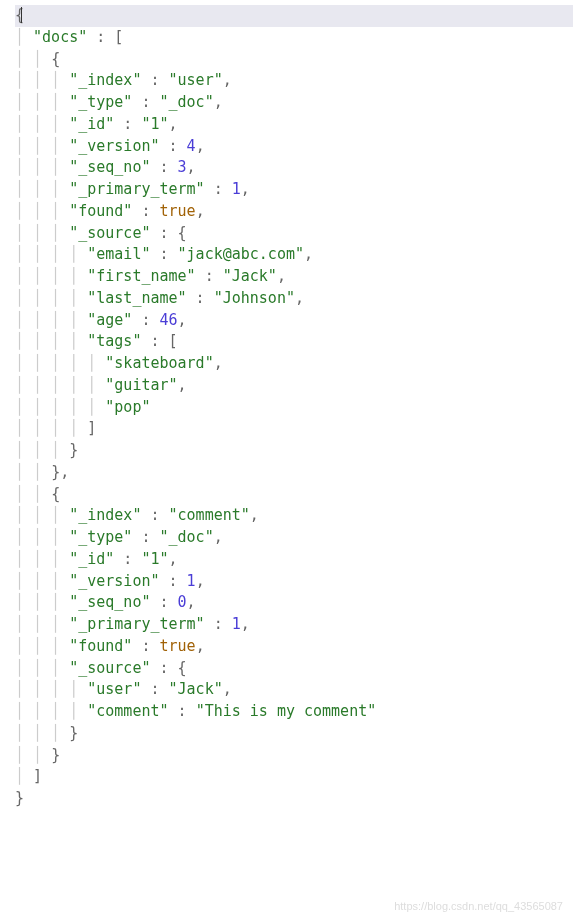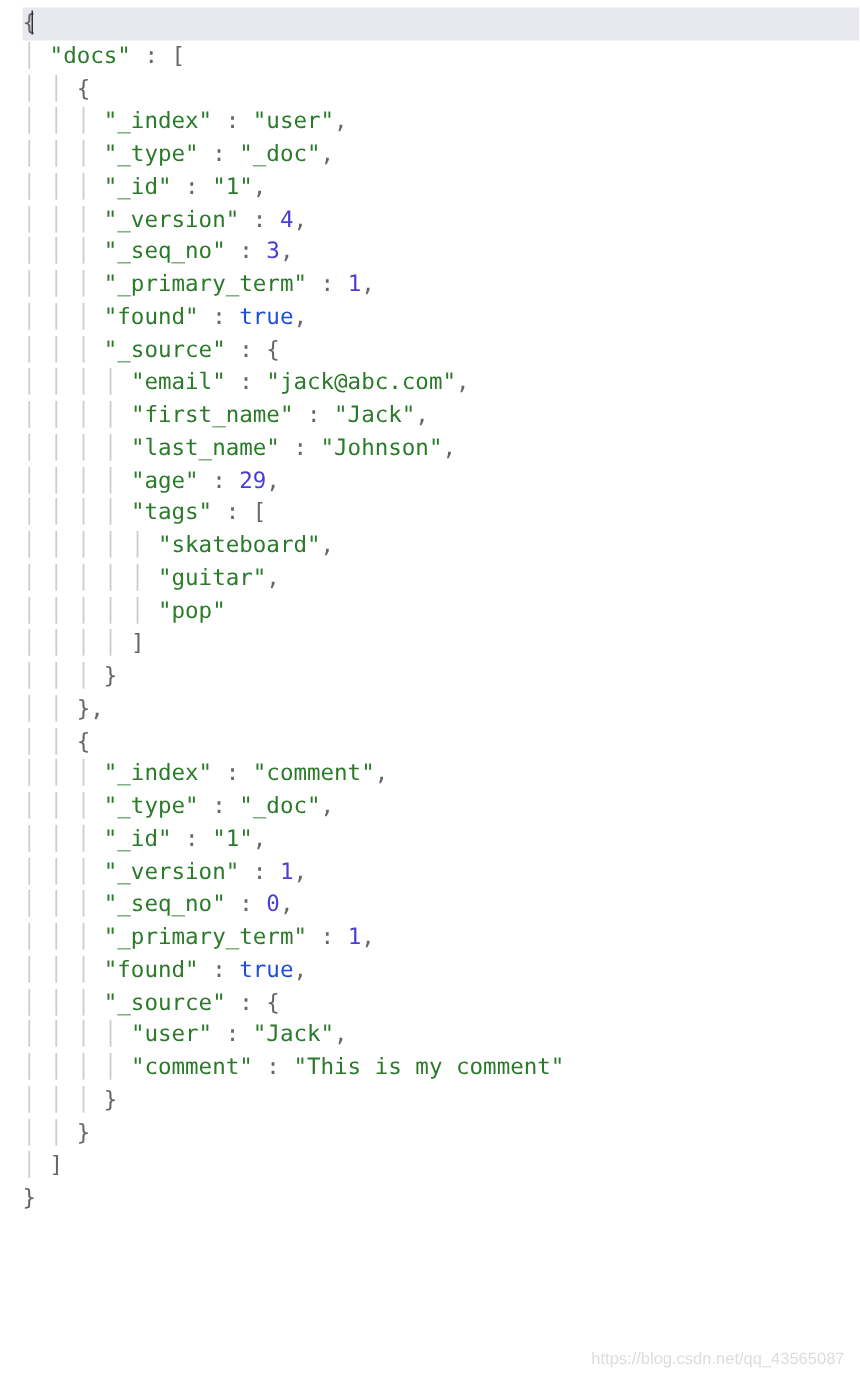--- a/index.html
+++ b/index.html
@@ -22,21 +22,21 @@
       position: absolute;
       left: 6px;
       top: 2px;
       width: 1px;
       height: 16px;
       background: #333;
     }
     .c-key    { color: #2a7a2a; } 
     .c-str    { color: #2a7a2a; } 
     .c-num    { color: #4a3dd6; } 
-    .c-bool   { color: #1d4ed8; } 
+    .c-bool   { color: #a16207; } 
     .c-punct  { color: #666666; } 
     .c-brace  { color: #666666; }
     .guide {
       color: #cccccc;
       user-select: none;
     }
     .watermark {
       position: absolute;
       right: 10px;
       bottom: 4px;
@@ -57,21 +57,21 @@
     <div class="line"><span class="guide">│ │ │ </span><span class="c-key">"_type"</span><span class="c-punct"> : </span><span class="c-str">"_doc"</span><span class="c-punct">,</span></div>
     <div class="line"><span class="guide">│ │ │ </span><span class="c-key">"_id"</span><span class="c-punct"> : </span><span class="c-str">"1"</span><span class="c-punct">,</span></div>
     <div class="line"><span class="guide">│ │ │ </span><span class="c-key">"_version"</span><span class="c-punct"> : </span><span class="c-num">4</span><span class="c-punct">,</span></div>
     <div class="line"><span class="guide">│ │ │ </span><span class="c-key">"_seq_no"</span><span class="c-punct"> : </span><span class="c-num">3</span><span class="c-punct">,</span></div>
     <div class="line"><span class="guide">│ │ │ </span><span class="c-key">"_primary_term"</span><span class="c-punct"> : </span><span class="c-num">1</span><span class="c-punct">,</span></div>
     <div class="line"><span class="guide">│ │ │ </span><span class="c-key">"found"</span><span class="c-punct"> : </span><span class="c-bool">true</span><span class="c-punct">,</span></div>
     <div class="line"><span class="guide">│ │ │ </span><span class="c-key">"_source"</span><span class="c-punct"> : </span><span class="c-brace">{</span></div>
     <div class="line"><span class="guide">│ │ │ │ </span><span class="c-key">"email"</span><span class="c-punct"> : </span><span class="c-str">"jack@abc.com"</span><span class="c-punct">,</span></div>
     <div class="line"><span class="guide">│ │ │ │ </span><span class="c-key">"first_name"</span><span class="c-punct"> : </span><span class="c-str">"Jack"</span><span class="c-punct">,</span></div>
     <div class="line"><span class="guide">│ │ │ │ </span><span class="c-key">"last_name"</span><span class="c-punct"> : </span><span class="c-str">"Johnson"</span><span class="c-punct">,</span></div>
-    <div class="line"><span class="guide">│ │ │ │ </span><span class="c-key">"age"</span><span class="c-punct"> : </span><span class="c-num">29</span><span class="c-punct">,</span></div>
+    <div class="line"><span class="guide">│ │ │ │ </span><span class="c-key">"age"</span><span class="c-punct"> : </span><span class="c-num">46</span><span class="c-punct">,</span></div>
     <div class="line"><span class="guide">│ │ │ │ </span><span class="c-key">"tags"</span><span class="c-punct"> : </span><span class="c-brace">[</span></div>
     <div class="line"><span class="guide">│ │ │ │ │ </span><span class="c-str">"skateboard"</span><span class="c-punct">,</span></div>
     <div class="line"><span class="guide">│ │ │ │ │ </span><span class="c-str">"guitar"</span><span class="c-punct">,</span></div>
     <div class="line"><span class="guide">│ │ │ │ │ </span><span class="c-str">"pop"</span></div>
     <div class="line"><span class="guide">│ │ │ │ </span><span class="c-brace">]</span></div>
     <div class="line"><span class="guide">│ │ │ </span><span class="c-brace">}</span></div>
     <div class="line"><span class="guide">│ │ </span><span class="c-brace">}</span><span class="c-punct">,</span></div>
     <div class="line"><span class="guide">│ │ </span><span class="c-brace">{</span></div>
     <div class="line"><span class="guide">│ │ │ </span><span class="c-key">"_index"</span><span class="c-punct"> : </span><span class="c-str">"comment"</span><span class="c-punct">,</span></div>
     <div class="line"><span class="guide">│ │ │ </span><span class="c-key">"_type"</span><span class="c-punct"> : </span><span class="c-str">"_doc"</span><span class="c-punct">,</span></div>

